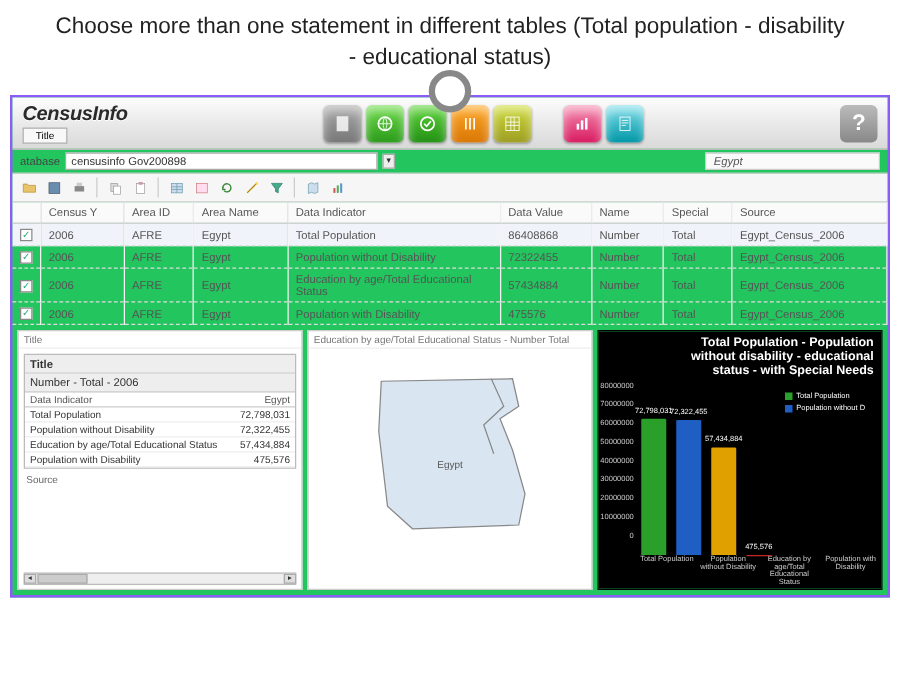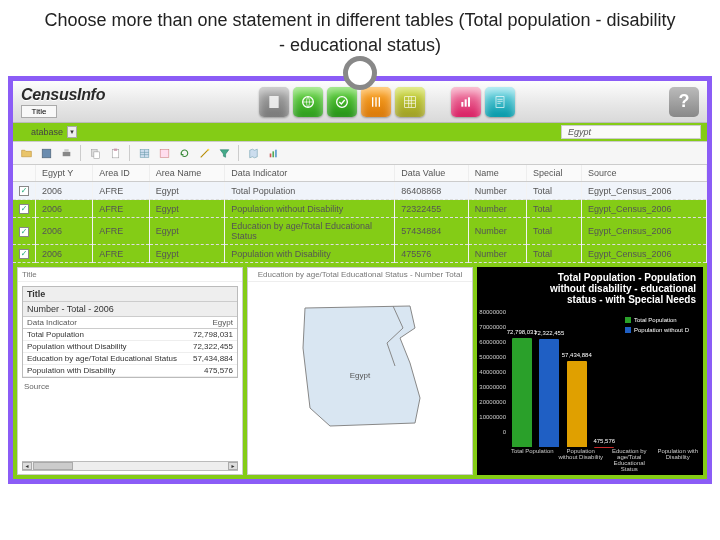--- a/index.html
+++ b/index.html
@@ -1,36 +1,36 @@
 <!DOCTYPE html>
 <html><head>
 <meta charset="utf-8">
 <style>
   * { box-sizing: border-box; margin: 0; padding: 0; }
   body { width: 720px; height: 540px; background: #fff; font-family: Arial, sans-serif; font-size: 9px; color: #333; overflow: hidden; }
   .slide-title { text-align: center; padding: 8px 40px 4px; font-size: 18px; color: #222; line-height: 1.4; }
   .deco-ring { width: 34px; height: 34px; border: 5px solid #888; border-radius: 50%; margin: -6px auto 0; background: #fff; position: relative; z-index: 2; }
-  .app-wrap { border: 5px solid #8b5cf6; margin: -14px 8px 0; background: #84cc16; position: relative; z-index: 1; }
+  .app-wrap { border: 2px solid #8b5cf6; margin: -14px 8px 0; background: #22c55e; position: relative; z-index: 1; }
   .banner { height: 42px; background: linear-gradient(#fdfdfd,#e6e6e6 60%,#d9d9d9); border-bottom: 1px solid #bbb; display: flex; align-items: center; justify-content: space-between; padding: 0 8px; }
   .logo-area { display: flex; flex-direction: column; }
   .logo-text { font-size: 16px; font-weight: 700; font-style: italic; color: #2a2a2a; letter-spacing: -0.3px; text-shadow: 0 1px 0 #fff; }
   .home-btn { font-size: 8px; border: 1px solid #aaa; background: #f8f8f8; padding: 1px 6px; margin-top: 1px; width: 36px; cursor: pointer; }
   .cube-row { display: flex; gap: 4px; }
   .cube { width: 30px; height: 30px; border-radius: 5px; display: flex; align-items: center; justify-content: center; color: #fff; box-shadow: inset 0 5px 8px rgba(255,255,255,.5), 0 1px 2px rgba(0,0,0,.3); cursor: pointer; }
   .c-grey { background: linear-gradient(#aaa,#777); }
   .c-green { background: linear-gradient(#6fdc4a,#2a9a1a); }
   .c-green2 { background: linear-gradient(#5fd53a,#239015); }
   .c-orange { background: linear-gradient(#ffa726,#d97706); }
   .c-lime { background: linear-gradient(#cddc39,#9e9d24); }
   .c-pink { background: linear-gradient(#f48fb1,#d81b60); }
   .c-cyan { background: linear-gradient(#80deea,#0097a7); }
   .cube svg { width: 16px; height: 16px; }
   .help-icon { width: 30px; height: 30px; border-radius: 5px; background: linear-gradient(#bbb,#888); display: flex; align-items: center; justify-content: center; color: #fff; font-size: 18px; font-weight: 700; cursor: pointer; }
   .db-row { display: flex; align-items: center; padding: 2px 6px; gap: 4px; border-bottom: 1px solid #ccc; }
-  .db-label { font-size: 9px; color: #444; margin-left: 12px; }
+  .db-label { font-size: 9px; color: #444; }
   .db-input { flex: 0 0 250px; border: 1px solid #aaa; background: #fff; padding: 1px 4px; font-size: 9px; height: 14px; }
   .db-drop { width: 10px; height: 12px; border: 1px solid #aaa; background: #eee; font-size: 7px; text-align: center; line-height: 10px; cursor: pointer; }
   .db-spacer { flex: 1; }
   .data-label { font-size: 9px; font-style: italic; color: #555; border: 1px solid #ccc; background: #fafafa; padding: 1px 6px; min-width: 140px; }
   .toolbar { display: flex; align-items: center; gap: 2px; padding: 2px 4px; border-bottom: 1px solid #ccc; background: #f6f6f6; }
   .tbtn { width: 18px; height: 18px; border: 1px solid transparent; display: flex; align-items: center; justify-content: center; cursor: pointer; border-radius: 2px; }
   .tbtn svg { width: 13px; height: 13px; }
   .vr { width: 1px; height: 16px; background: #ccc; margin: 0 3px; }
   table.data { width: 100%; border-collapse: collapse; font-size: 9px; }
   table.data th { text-align: left; padding: 3px 6px; border-bottom: 1px solid #ccc; border-right: 1px solid #eee; color: #555; font-weight: 400; background: #fafafa; cursor: pointer; }
@@ -120,20 +120,21 @@
             <rect x="6" y="4" width="12" height="16" fill="none" stroke="#fff"></rect>
             <path d="M8 8h8M8 11h8M8 14h5" stroke="#fff"></path>
           </svg>
         </div>
     </div>
     <div class="help-icon">?</div>
   </div>
 
   <div class="db-row">
     <span class="db-label">atabase</span>
+    <span class="db-input">censusinfo Gov200898</span>
     <span class="db-drop">▾</span>
     <span class="db-spacer"></span>
     <span class="data-label">Egypt</span>
   </div>
 
   <div class="toolbar">
     <div class="tbtn">
         <svg viewBox="0 0 24 24">
           <path d="M3 6h6l2 2h10v10H3z" fill="#e9c46a" stroke="#b88a2a"></path>
         </svg>
@@ -203,21 +204,21 @@
           <rect x="10" y="8" width="3" height="11" fill="#5a5"></rect>
           <rect x="15" y="5" width="3" height="14" fill="#59c"></rect>
         </svg>
       </div>
   </div>
 
   <table class="data">
     <thead>
         <tr>
       <th style="width:16px"></th>
-      <th>Egypt Y</th>
+      <th>Census Y</th>
       <th>Area ID</th>
       <th>Area Name</th>
       <th style="width:170px">Data Indicator</th>
       <th>Data Value</th>
       <th>Name</th>
       <th>Special</th>
       <th>Source</th>
     </tr>
       </thead>
     <tbody id="data-rows">
@@ -300,21 +301,21 @@
       </div>
       <div class="psrc">Source</div>
       <div class="hscroll">
         <div class="arr l">◂</div>
         <div class="thumb"></div>
         <div class="arr r">▸</div>
       </div>
     </div>
 
     <div class="panel">
-      <div class="panel-head" style="text-align:center">Education by age/Total Educational Status - Number Total</div>
+      <div class="panel-head" style="text-align:left">Education by age/Total Educational Status - Number Total</div>
       <svg class="map-svg" width="170" height="150" viewBox="0 0 170 150">
         <path d="M30 20 L135 18 L140 40 L125 50 L135 75 L145 110 L140 135 L55 138 L35 120 L28 60 Z" fill="#d9e6f2" stroke="#888"></path>
         <path d="M118 18 L128 40 L112 55 L120 78" fill="none" stroke="#888"></path>
       </svg>
       <div class="map-label">Egypt</div>
     </div>
 
     <div class="panel" style="padding:0;border-color:#000">
       <div class="chart-dark">
         <div class="chart-title">Total Population - Population without disability - educational status - with Special Needs</div>

